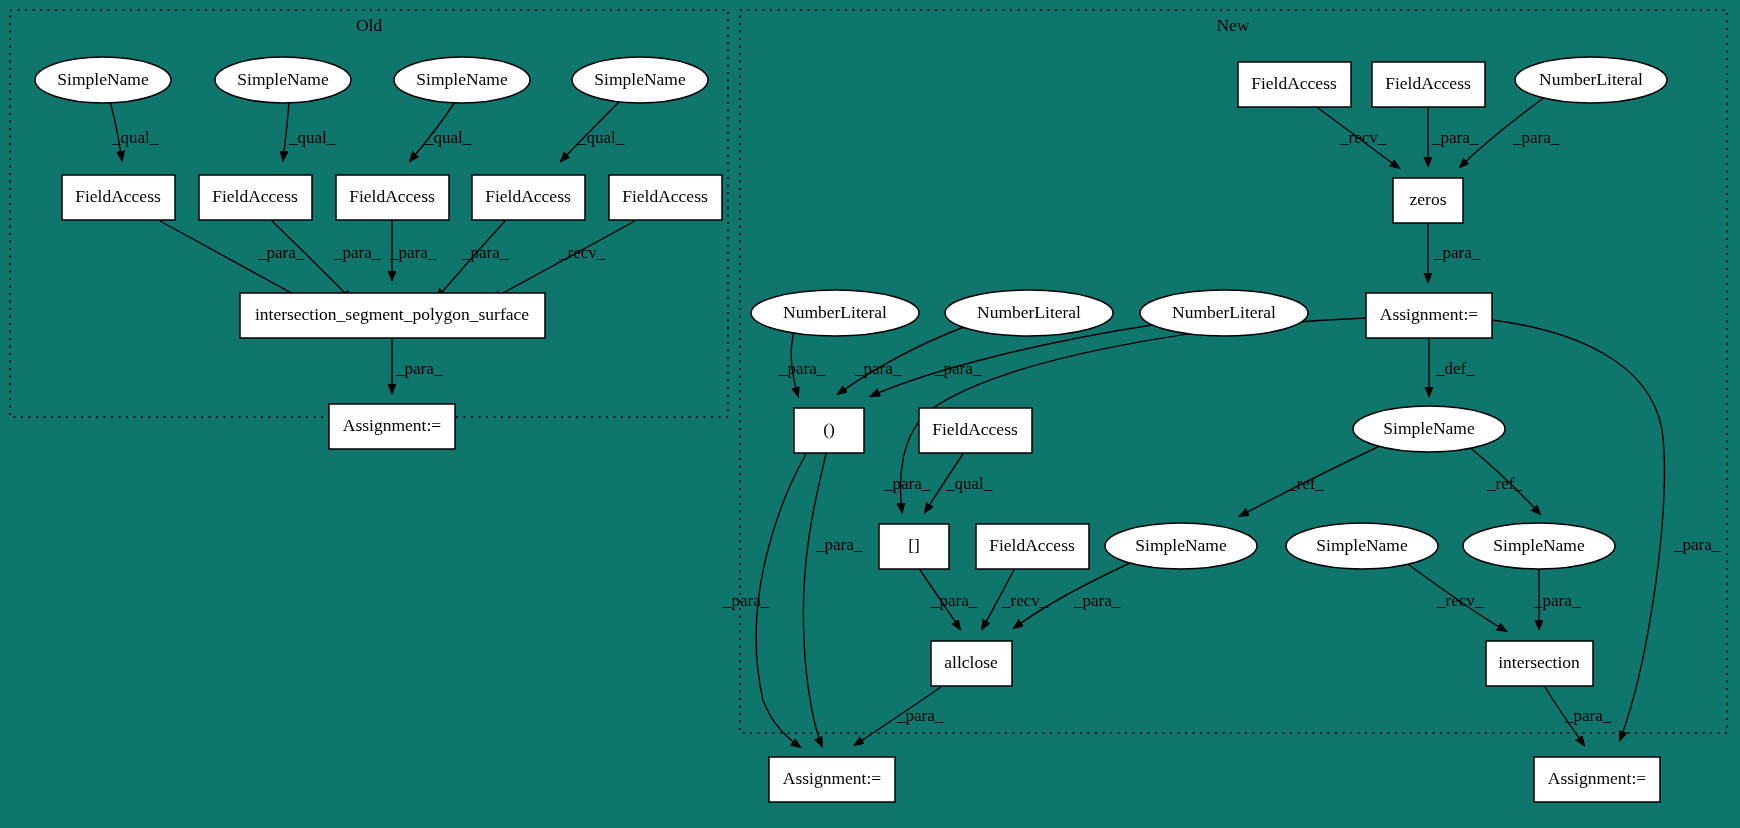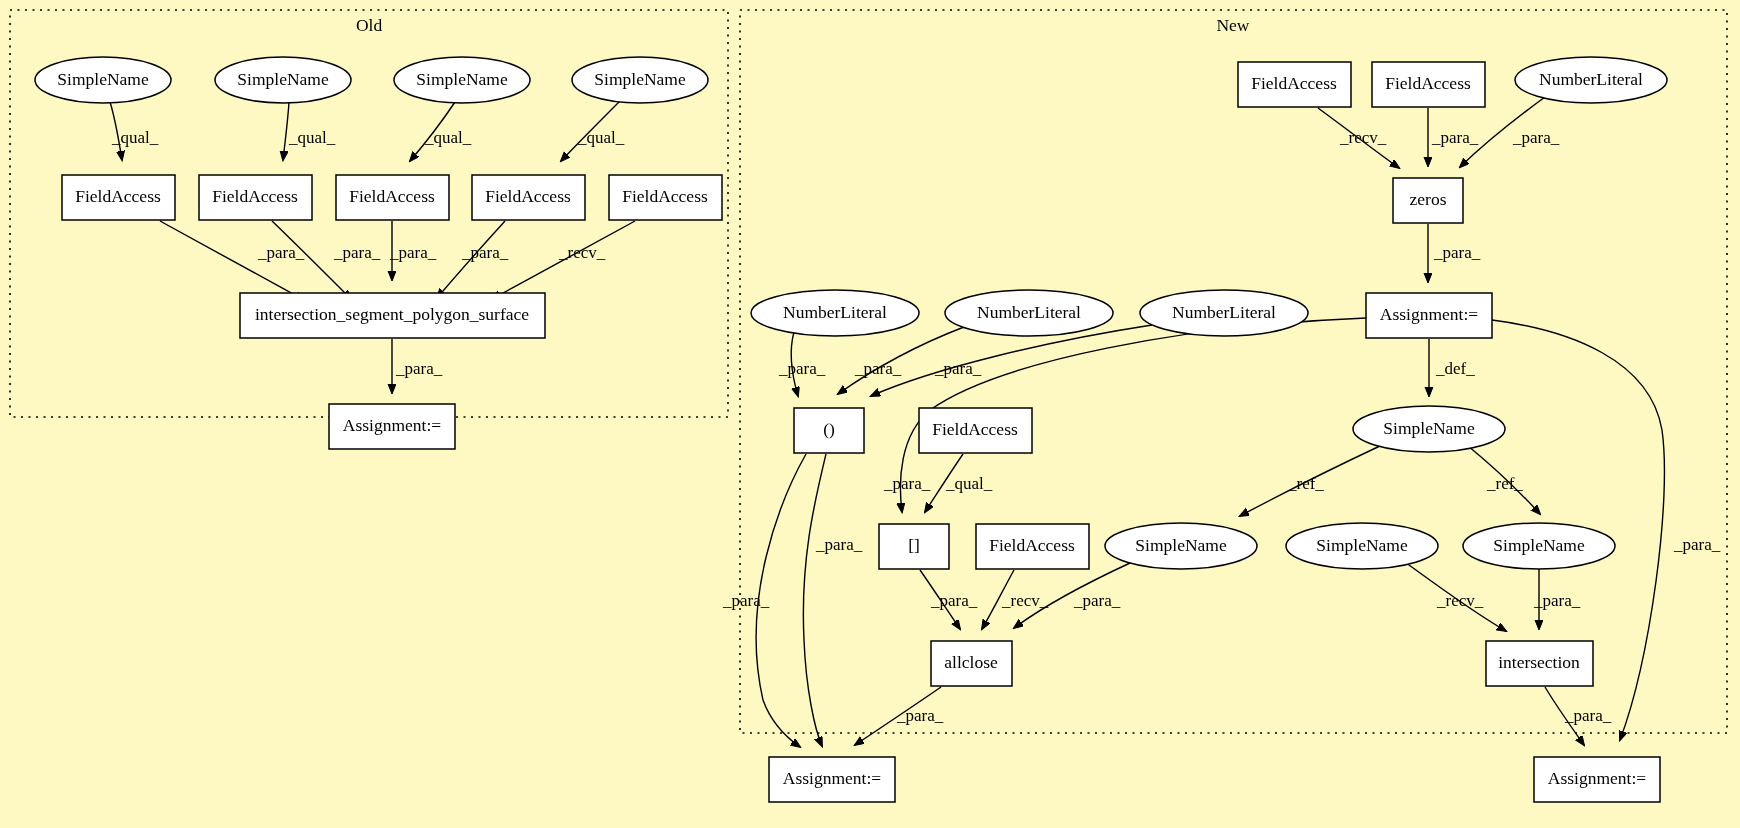--- a/index.html
+++ b/index.html
@@ -4,21 +4,21 @@
 <style>
   html, body {
     margin: 0;
     padding: 0;
     background: #ffffff;
   }
   #canvas {
     position: relative;
     width: 1740px;
     height: 828px;
-    background: #fef9c3;
+    background: #0f766e;
     font-family: "Liberation Serif", "DejaVu Serif", serif;
     overflow: hidden;
   }
   #graph-svg {
     position: absolute;
     left: 0;
     top: 0;
     width: 1740px;
     height: 828px;
   }

